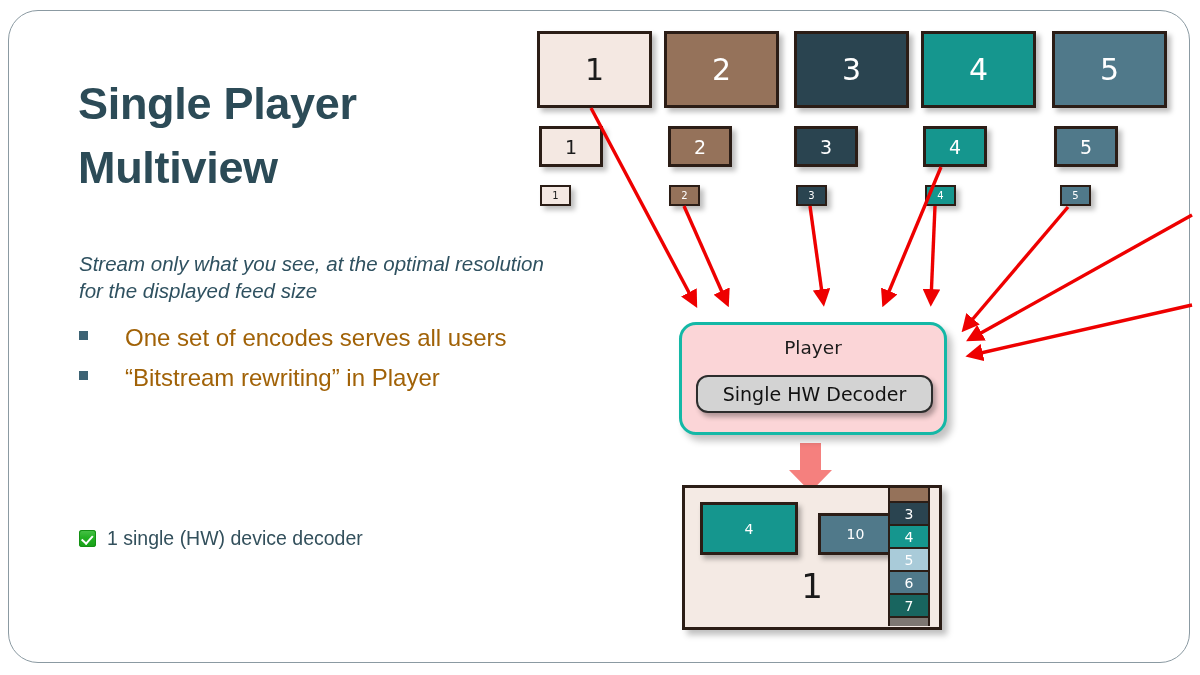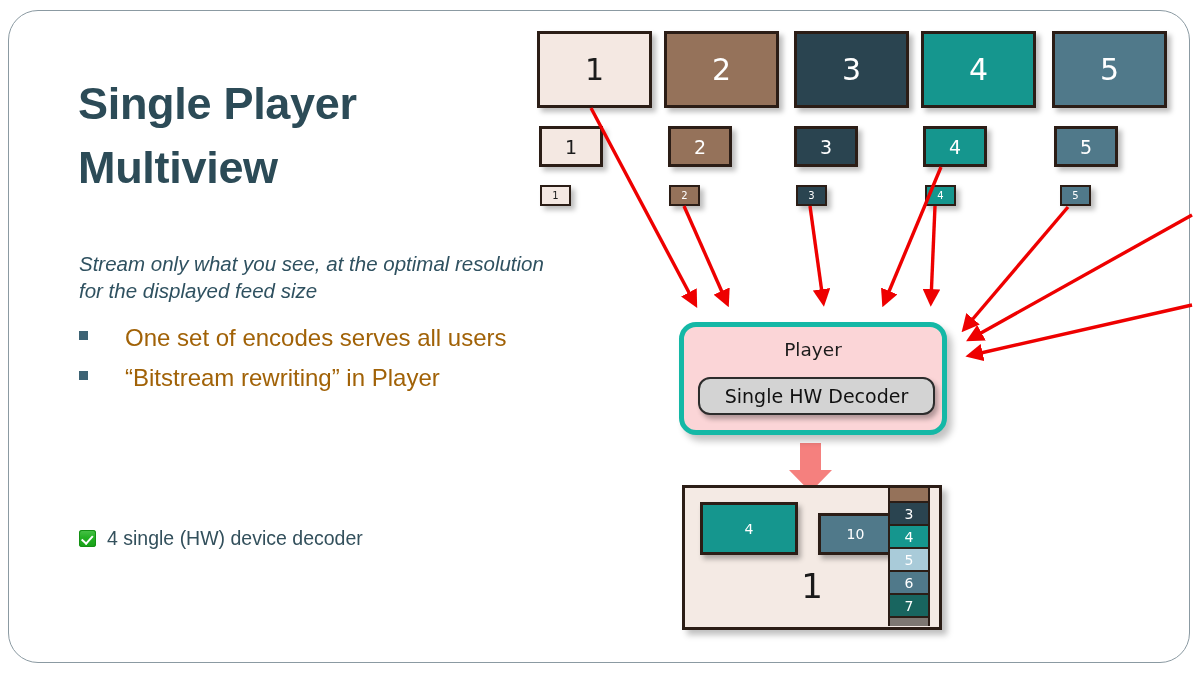--- a/index.html
+++ b/index.html
@@ -153,21 +153,21 @@
 
   
   #player-box {
     position: absolute;
     left: 679px;
     top: 322px;
     width: 268px;
     height: 113px;
     box-sizing: border-box;
     background: #fbd5d7;
-    border: 5px solid #14b8a6;
+    border: 3px solid #14b8a6;
     border-radius: 17px;
     box-shadow: 5px 6px 7px rgba(0,0,0,0.24);
   }
   #player-label {
     position: absolute;
     left: 0; right: 0;
     top: 12px;
     text-align: center;
     font-size: 18.5px;
     color: #1b1b1b;
@@ -269,21 +269,21 @@
     </div>
     <div class="bullet-row">
       <span class="bullet-sq"></span>
       <span class="bullet-text">“Bitstream rewriting” in Player</span>
     </div>
   </div>
 
   <div id="checks">
     <div class="check-row">
       <span class="check-icon"></span>
-      <span class="check-text">4 single (HW) device decoder</span>
+      <span class="check-text">1 single (HW) device decoder</span>
     </div>
   </div>
 
   <div class="tile lg dark-text" style="left:537px; top:31px; width:115px; height:77px; background:#f4e8e2;">
     <span>1</span>
   </div>
   <div class="tile lg" style="left:664px; top:31px; width:115px; height:77px; background:#95725a;">
     <span>2</span>
   </div>
   <div class="tile lg" style="left:794px; top:31px; width:115px; height:77px; background:#2a4450;">

